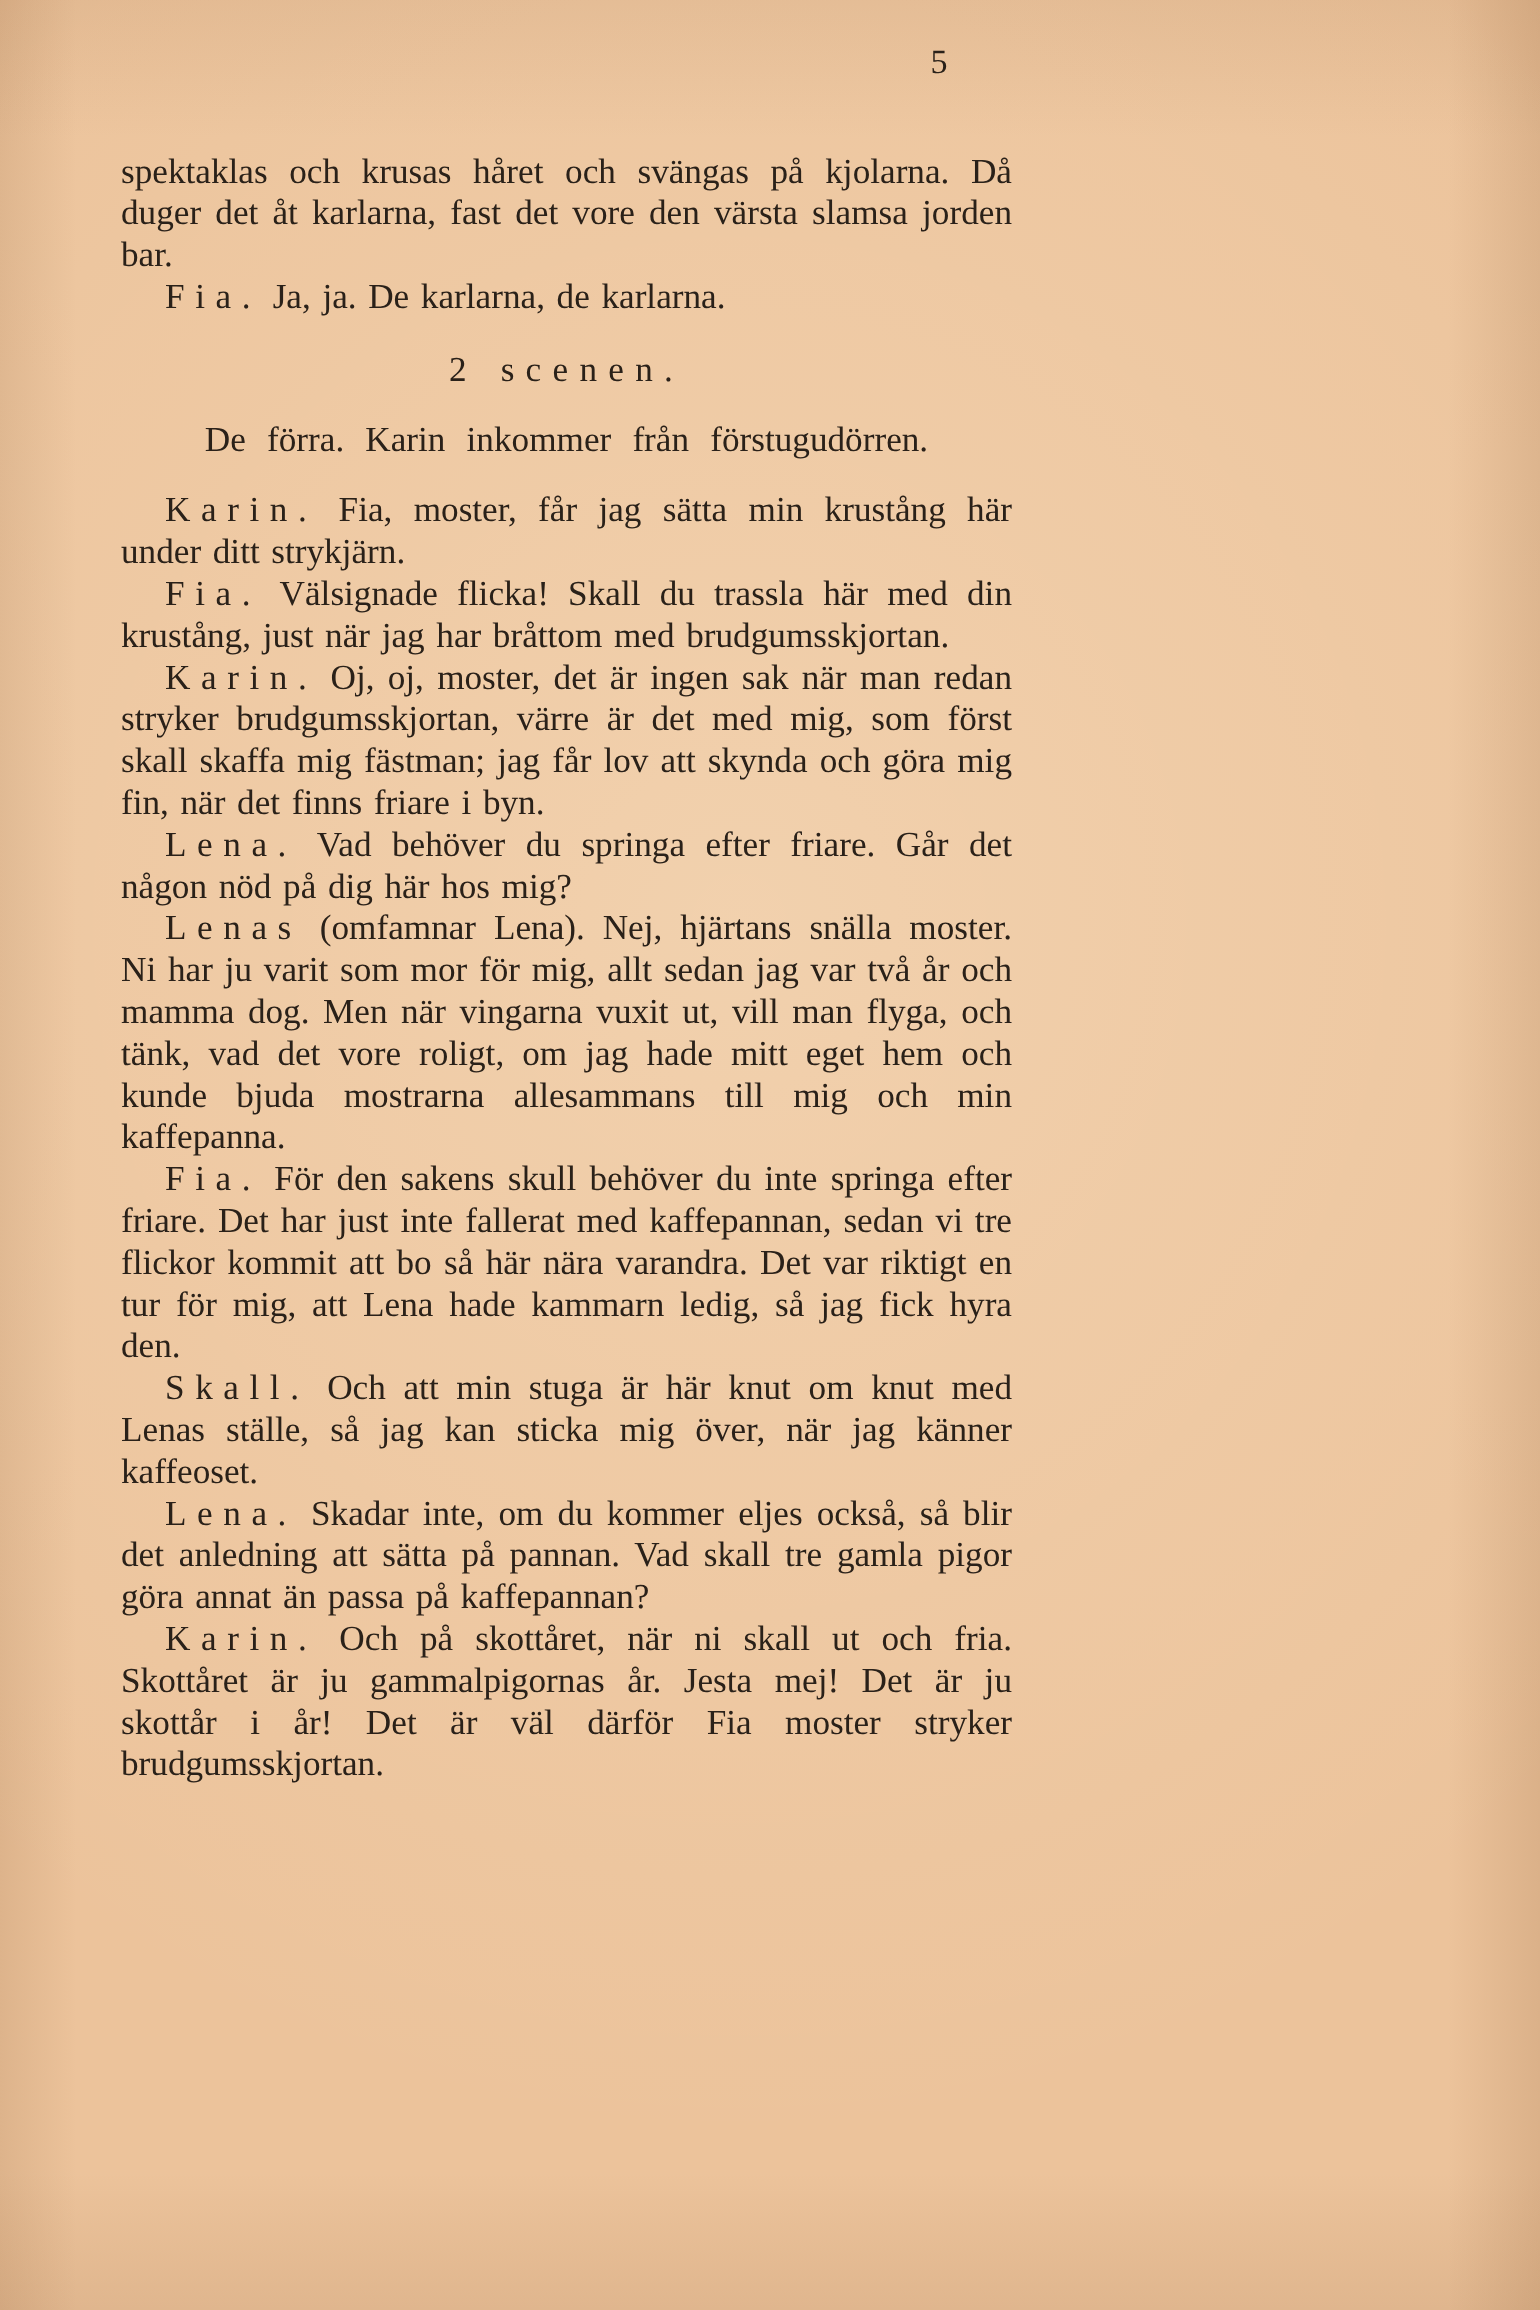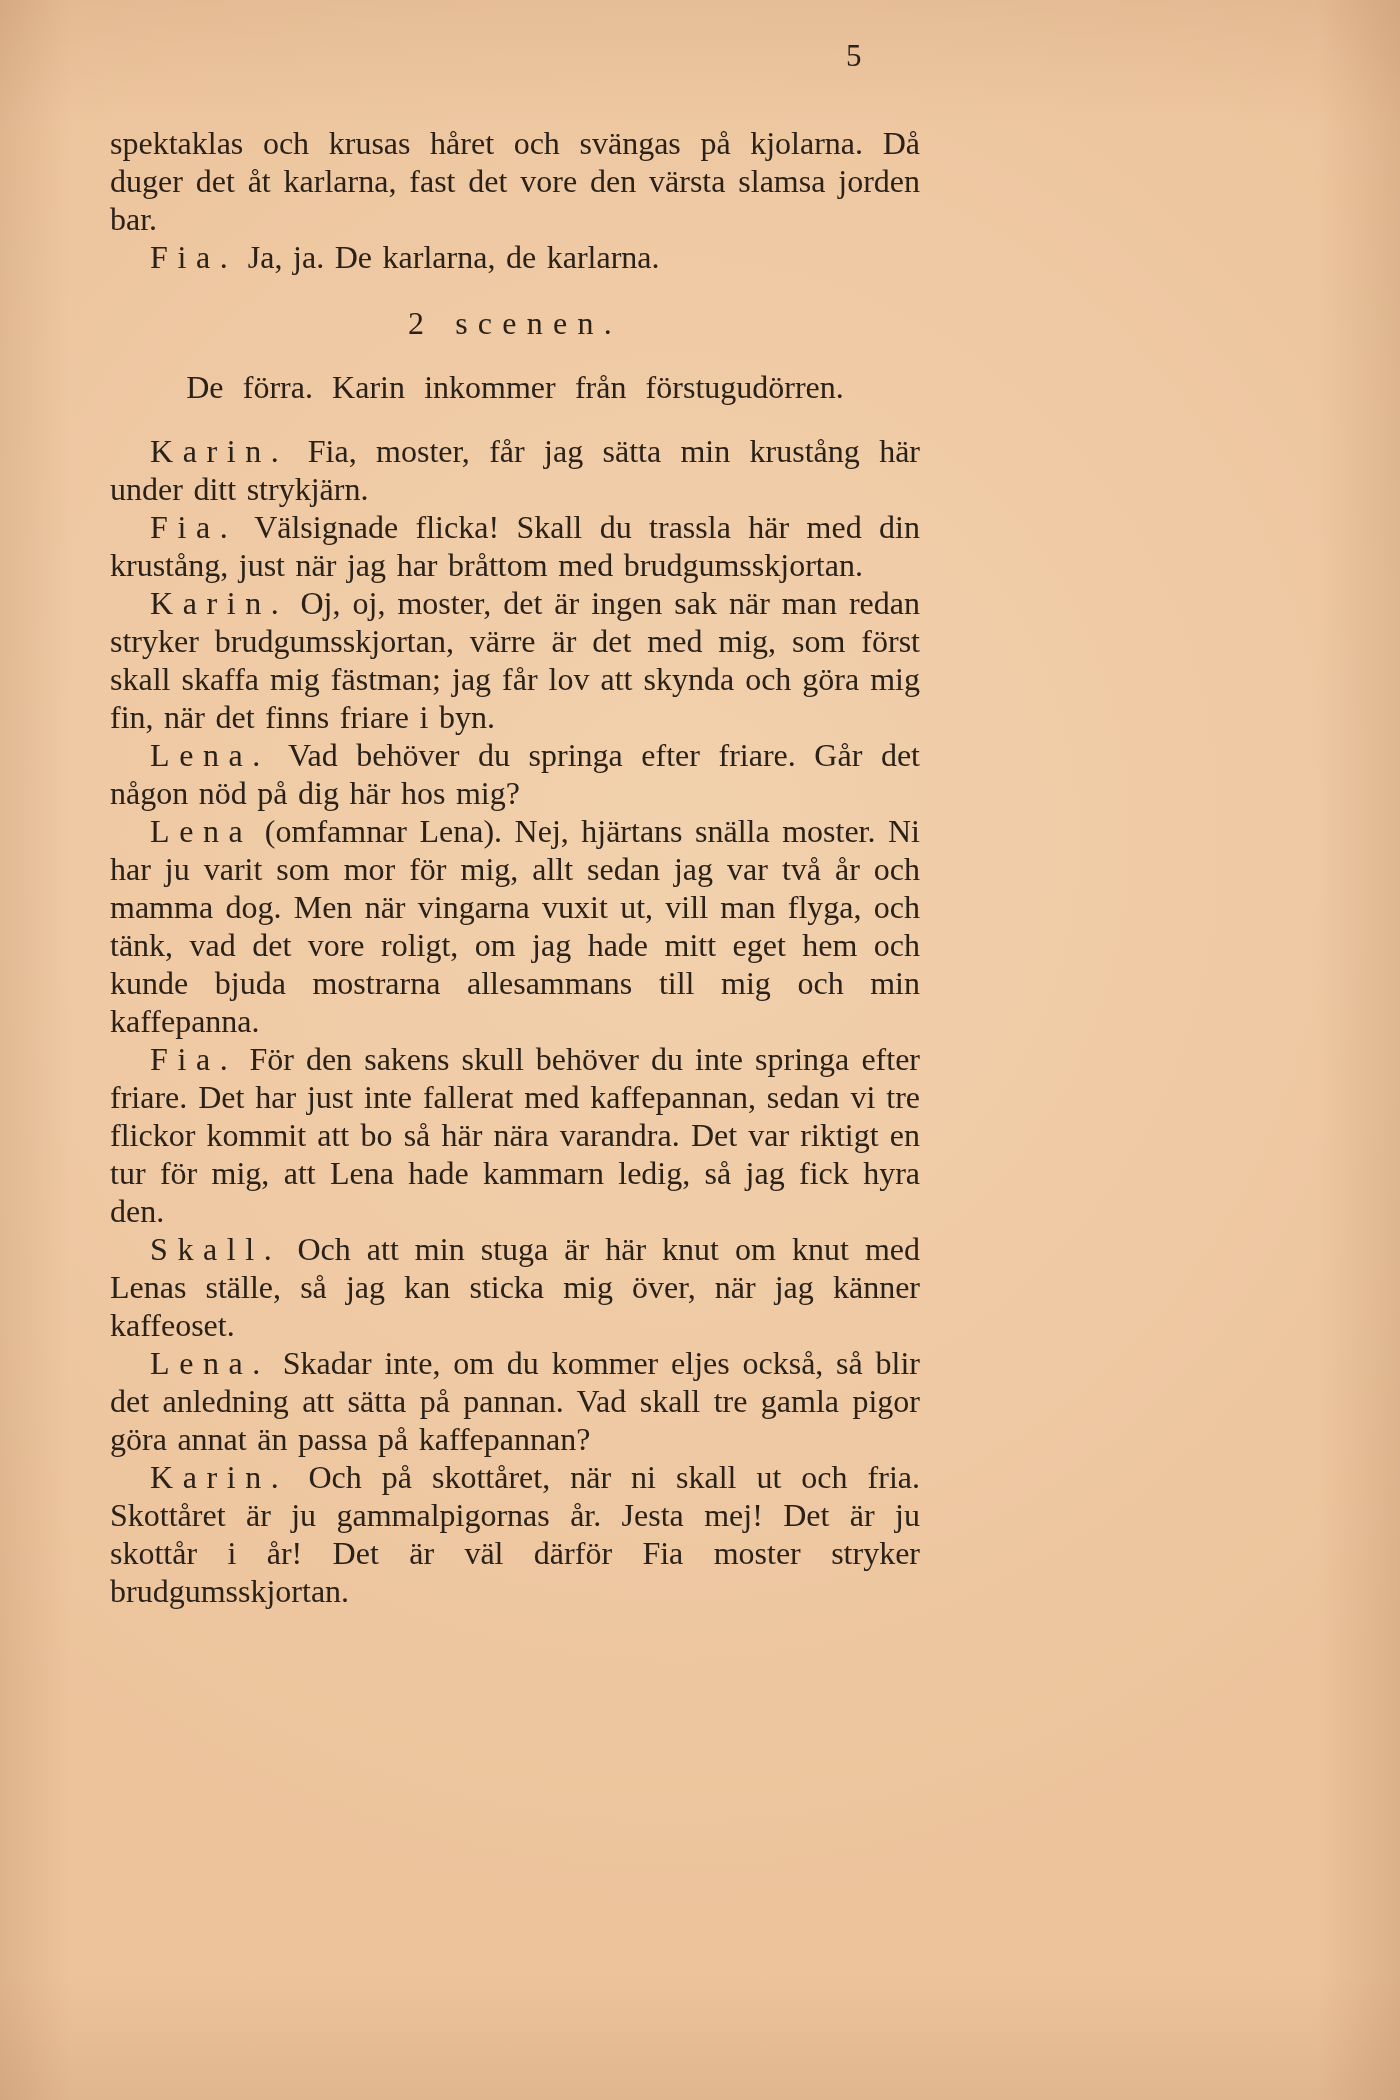--- a/index.html
+++ b/index.html
@@ -22,21 +22,21 @@
   .page-number {
     position: absolute;
     left: 846px;
     top: 40px;
     font-size: 31px;
     line-height: 1;
   }
   .text-block {
     position: absolute;
     left: 110px;
-    top: 124px;
+    top: 136px;
     width: 810px;
     font-size: 32px;
     line-height: 38px;
     text-align: justify;
     word-spacing: 0.08em;
   }
   .para { text-indent: 40px; }
   .para.no-indent { text-indent: 0; }
   .speaker { letter-spacing: 0.30em; }
   .stage-inline { }
@@ -74,21 +74,21 @@
   <p class="scene-setting">De förra. Karin inkommer från förstugudörren.</p>
 
   <p class="para"><span class="speaker">Karin.</span> <span>Fia, moster, får jag sätta min krustång här under ditt strykjärn.</span></p>
 
   <p class="para"><span class="speaker">Fia.</span> <span>Välsignade flicka! Skall du trassla här med din krustång, just när jag har bråttom med brudgumsskjortan.</span></p>
 
   <p class="para"><span class="speaker">Karin.</span> <span>Oj, oj, moster, det är ingen sak när man redan stryker brudgumsskjortan, värre är det med mig, som först skall skaffa mig fästman; jag får lov att skynda och göra mig fin, när det finns friare i byn.</span></p>
 
   <p class="para"><span class="speaker">Lena.</span> <span>Vad behöver du springa efter friare. Går det någon nöd på dig här hos mig?</span></p>
 
-  <p class="para"><span class="speaker">Lena</span> <span class="stage-inline">(omfamnar Lena).</span> <span>Nej, hjärtans snälla moster. Ni har ju varit som mor för mig, allt sedan jag var två år och mamma dog. Men när vingarna vuxit ut, vill man flyga, och tänk, vad det vore roligt, om jag hade mitt eget hem och kunde bjuda mostrarna allesammans till mig och min kaffepanna.</span></p>
+  <p class="para"><span class="speaker">Lenas</span> <span class="stage-inline">(omfamnar Lena).</span> <span>Nej, hjärtans snälla moster. Ni har ju varit som mor för mig, allt sedan jag var två år och mamma dog. Men när vingarna vuxit ut, vill man flyga, och tänk, vad det vore roligt, om jag hade mitt eget hem och kunde bjuda mostrarna allesammans till mig och min kaffepanna.</span></p>
 
   <p class="para"><span class="speaker">Fia.</span> <span>För den sakens skull behöver du inte springa efter friare. Det har just inte fallerat med kaffepannan, sedan vi tre flickor kommit att bo så här nära varandra. Det var riktigt en tur för mig, att Lena hade kammarn ledig, så jag fick hyra den.</span></p>
 
   <p class="para"><span class="speaker">Skall.</span> <span>Och att min stuga är här knut om knut med Lenas ställe, så jag kan sticka mig över, när jag känner kaffeoset.</span></p>
 
   <p class="para"><span class="speaker">Lena.</span> <span>Skadar inte, om du kommer eljes också, så blir det anledning att sätta på pannan. Vad skall tre gamla pigor göra annat än passa på kaffepannan?</span></p>
 
   <p class="para"><span class="speaker">Karin.</span> <span>Och på skottåret, när ni skall ut och fria. Skottåret är ju gammalpigornas år. Jesta mej! Det är ju skottår i år! Det är väl därför Fia moster stryker brudgumsskjortan.</span></p>
 
 </div>

